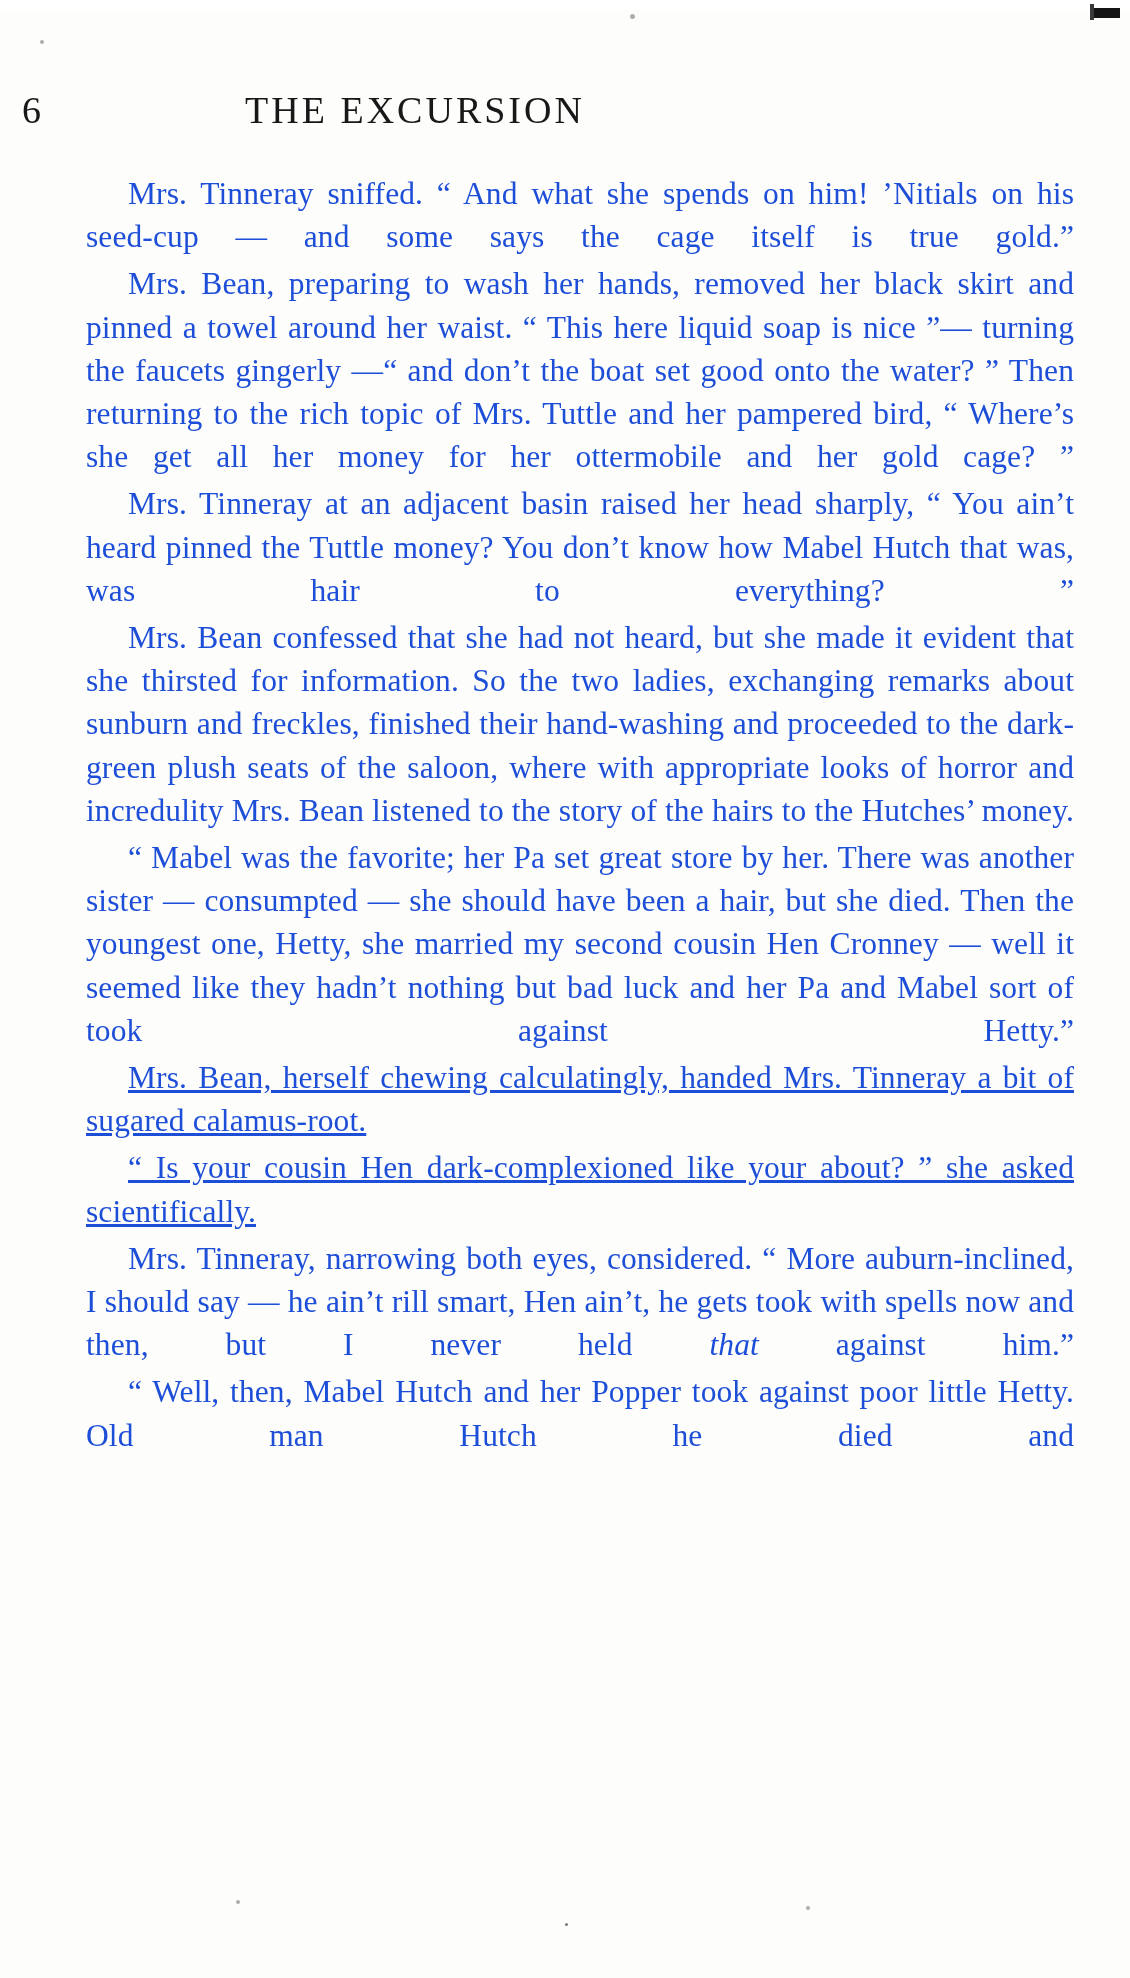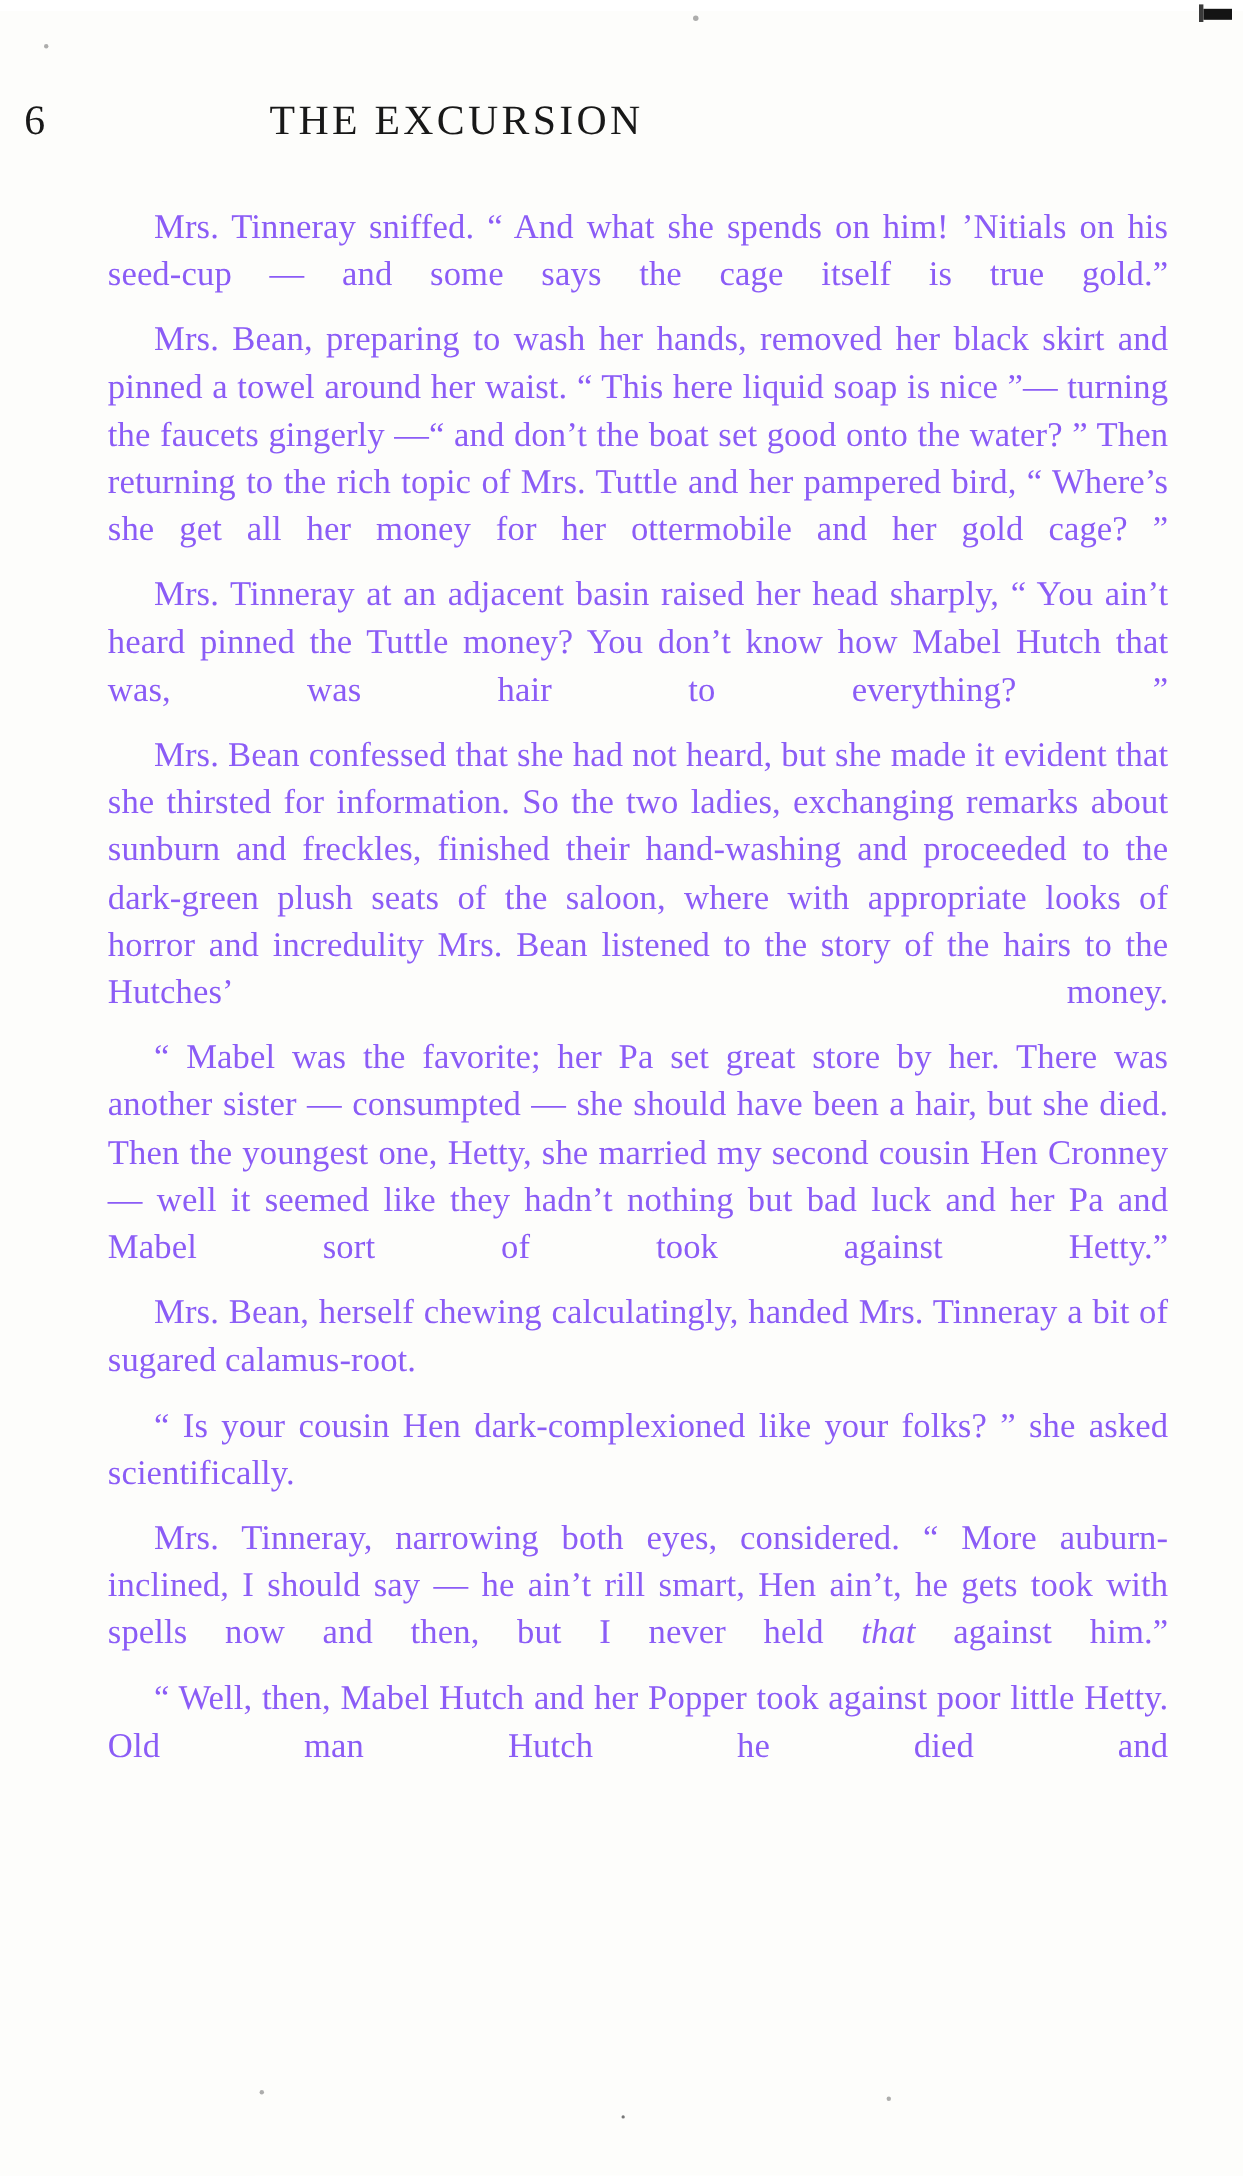--- a/index.html
+++ b/index.html
@@ -94,38 +94,39 @@
   }
 
   .body-text {
     position: absolute;
     left: 82px;
     top: 168px;
     width: 996px;
   }
 
   p.para {
-    margin: 16px;
+    margin: 4px;
     font-size: 31.5px;
     line-height: 43.2px;
     text-align: justify;
     text-justify: inter-word;
-    color: #8b5cf6;
+    color: #1d4ed8;
     letter-spacing: 0.1px;
     text-indent: 42px;
   }
   p.para:last-child {
     text-align: justify;
   }
   
   p.para {
     text-align-last: justify;
   }
   p.para.ragged {
     text-align-last: left;
+    text-decoration: underline;
   }
 
   em { }
 
   .footer-speck {
     position: absolute;
     left: 565px;
     bottom: 52px;
     width: 3px;
     height: 3px;
@@ -154,20 +155,20 @@
       <div class="running-title">THE EXCURSION</div>
     </header>
 
     <div class="body-text">
       <p class="para">Mrs. Tinneray sniffed. “ And what she spends on him! ’Nitials on his seed-cup — and some says the cage itself is true gold.”</p>
       <p class="para">Mrs. Bean, preparing to wash her hands, removed her black skirt and pinned a towel around her waist. “ This here liquid soap is nice ”— turning the faucets gingerly —“ and don’t the boat set good onto the water? ” Then returning to the rich topic of Mrs. Tuttle and her pampered bird, “ Where’s she get all her money for her ottermobile and her gold cage? ”</p>
       <p class="para">Mrs. Tinneray at an adjacent basin raised her head sharply, “ You ain’t heard pinned the Tuttle money? You don’t know how Mabel Hutch that was, was hair to everything? ”</p>
       <p class="para">Mrs. Bean confessed that she had not heard, but she made it evident that she thirsted for information. So the two ladies, exchanging remarks about sunburn and freckles, finished their hand-washing and proceeded to the dark-green plush seats of the saloon, where with appropriate looks of horror and incredulity Mrs. Bean listened to the story of the hairs to the Hutches’ money.</p>
       <p class="para">“ Mabel was the favorite; her Pa set great store by her. There was another sister — consumpted — she should have been a hair, but she died. Then the youngest one, Hetty, she married my second cousin Hen Cronney — well it seemed like they hadn’t nothing but bad luck and her Pa and Mabel sort of took against Hetty.”</p>
       <p class="para ragged">Mrs. Bean, herself chewing calculatingly, handed Mrs. Tinneray a bit of sugared calamus-root.</p>
-      <p class="para ragged">“ Is your cousin Hen dark-complexioned like your folks? ” she asked scientifically.</p>
+      <p class="para ragged">“ Is your cousin Hen dark-complexioned like your about? ” she asked scientifically.</p>
       <p class="para">Mrs. Tinneray, narrowing both eyes, considered. “ More auburn-inclined, I should say — he ain’t rill smart, Hen ain’t, he gets took with spells now and then, but I never held <em>that</em> against him.”</p>
       <p class="para">“ Well, then, Mabel Hutch and her Popper took against poor little Hetty. Old man Hutch he died and</p>
     </div>
 
     <div class="footer-speck"></div>
   </div>
 </div>
 
 </body></html>

